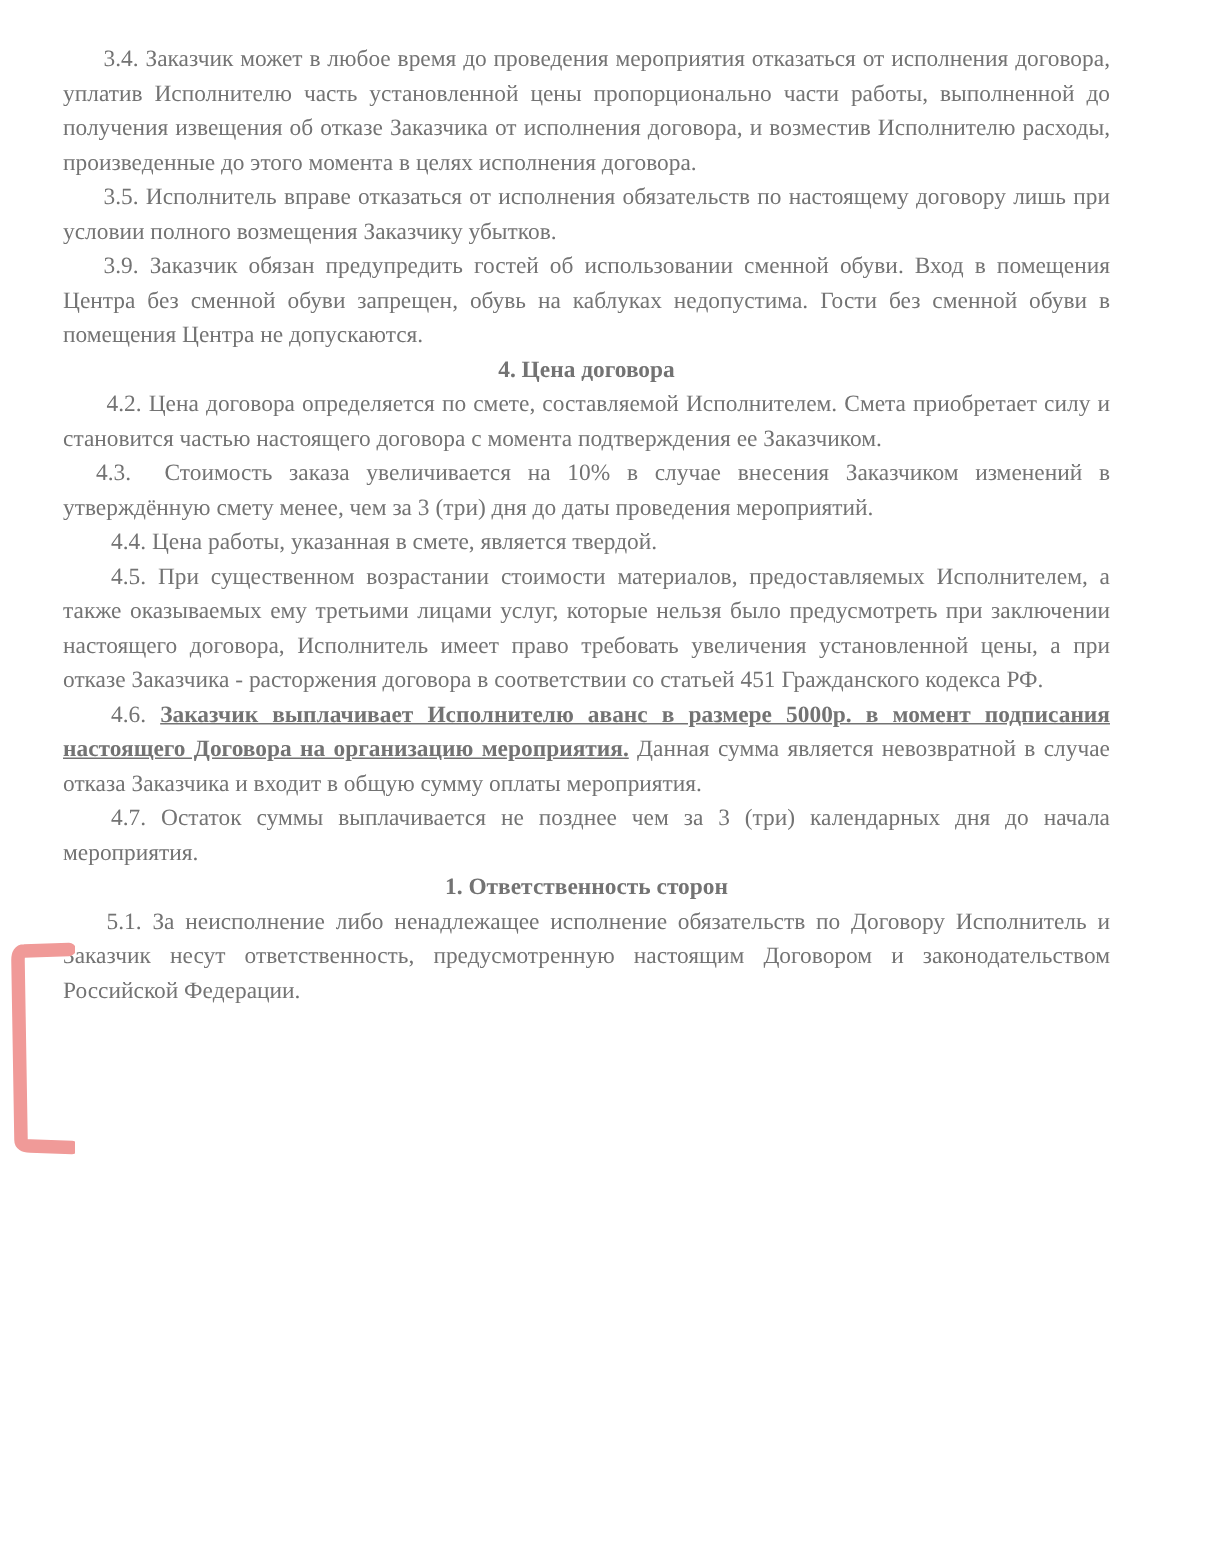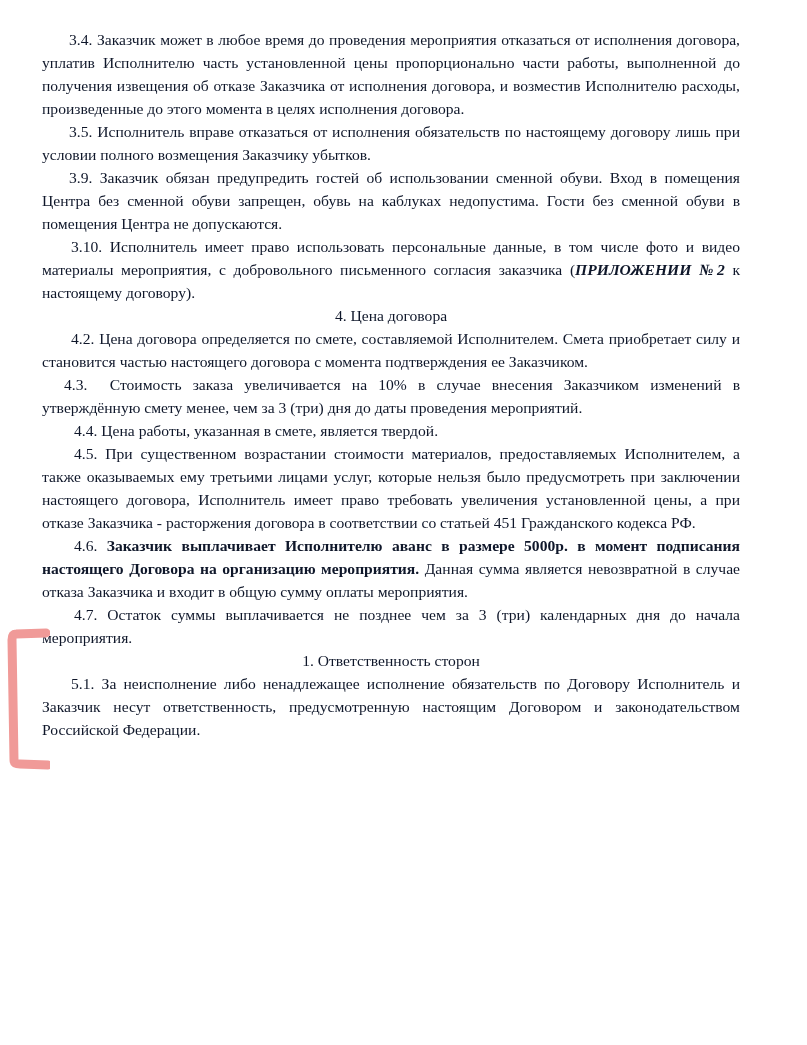--- a/index.html
+++ b/index.html
@@ -1,39 +1,38 @@
 <!DOCTYPE html>
 <html><head>
 <meta charset="utf-8">
 <style>
   html, body { margin: 0; padding: 0; background: #ffffff; }
   body { width: 807px; height: 1045px; position: relative; overflow: hidden; }
   .page {
     position: absolute; left: 42px; top: 28px; width: 698px;
     font-family: "Liberation Serif", serif; font-size: 15.6px; line-height: 23px;
-    color: #0f172a;
+    color: #737373;
   }
   .p { text-align: justify; text-indent: 27px; margin: 0; }
   .p.ind2 { text-indent: 29px; }
   .p.ind3 { text-indent: 22px; }
-  .heading { text-align: center; font-weight: normal; margin: 0; }
-  .b { font-weight: bold; }
+  .heading { text-align: center; font-weight: bold; margin: 0; }
+  .b { font-weight: bold; text-decoration: underline; }
   .bi { font-weight: bold; font-style: italic; }
   .bracket {
     position: absolute; left: 6px; top: 628px; width: 44px; height: 142px;
   }
 </style>
 </head>
 <body>
 
 <div class="page">
   <p class="p"><span>3.4.</span> <span>Заказчик может в любое время до проведения мероприятия отказаться от исполнения договора, уплатив Исполнителю часть установленной цены пропорционально части работы, выполненной до получения извещения об отказе Заказчика от исполнения договора, и возместив Исполнителю расходы, произведенные до этого момента в целях исполнения договора.</span></p>
   <p class="p"><span>3.5.</span> <span>Исполнитель вправе отказаться от исполнения обязательств по настоящему договору лишь при условии полного возмещения Заказчику убытков.</span></p>
   <p class="p"><span>3.9.</span> <span>Заказчик обязан предупредить гостей об использовании сменной обуви. Вход в помещения Центра без сменной обуви запрещен, обувь на каблуках недопустима. Гости без сменной обуви в помещения Центра не допускаются.</span></p>
-  <p class="p ind2"><span>3.10.</span> <span>Исполнитель имеет право использовать персональные данные, в том числе фото и видео материалы мероприятия, с добровольного письменного согласия заказчика (</span><span class="bi">ПРИЛОЖЕНИИ №2</span><span> к настоящему договору).</span></p>
 
   <p class="heading">4. Цена договора</p>
   <p class="p ind2"><span>4.2.</span> <span>Цена договора определяется по смете, составляемой Исполнителем. Смета приобретает силу и становится частью настоящего договора с момента подтверждения ее Заказчиком.</span></p>
   <p class="p ind3"><span>4.3.</span>&nbsp; <span>Стоимость заказа увеличивается на 10% в случае внесения Заказчиком изменений в утверждённую смету менее, чем за 3 (три) дня до даты проведения мероприятий.</span></p>
   <p class="p ind2" style="text-indent:32px"><span>4.4.</span> <span>Цена работы, указанная в смете, является твердой.</span></p>
   <p class="p ind2" style="text-indent:32px"><span>4.5.</span> <span>При существенном возрастании стоимости материалов, предоставляемых Исполнителем, а также оказываемых ему третьими лицами услуг, которые нельзя было предусмотреть при заключении настоящего договора, Исполнитель имеет право требовать увеличения установленной цены, а при отказе Заказчика - расторжения договора в соответствии со статьей 451 Гражданского кодекса РФ.</span></p>
   <p class="p ind2" style="text-indent:32px"><span>4.6.</span> <span class="b">Заказчик выплачивает Исполнителю аванс в размере 5000р. в момент подписания настоящего Договора на организацию мероприятия.</span><span> Данная сумма является невозвратной в случае отказа Заказчика и входит в общую сумму оплаты мероприятия.</span></p>
   <p class="p ind2" style="text-indent:32px"><span>4.7.</span> <span>Остаток суммы выплачивается не позднее чем за 3 (три) календарных дня до начала мероприятия.</span></p>
 
   <p class="heading">1. Ответственность сторон</p>

